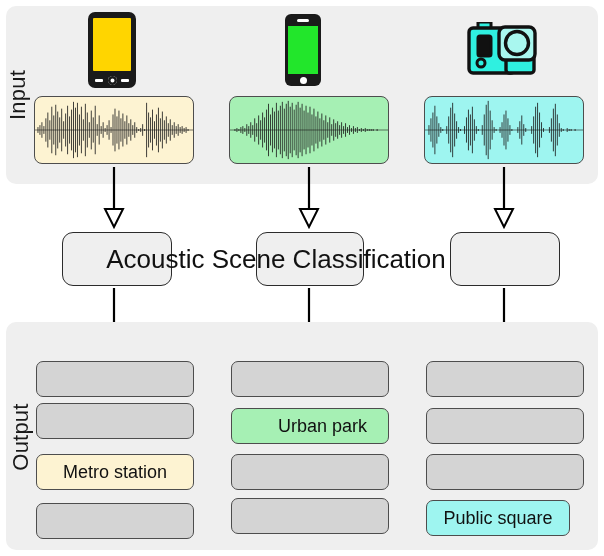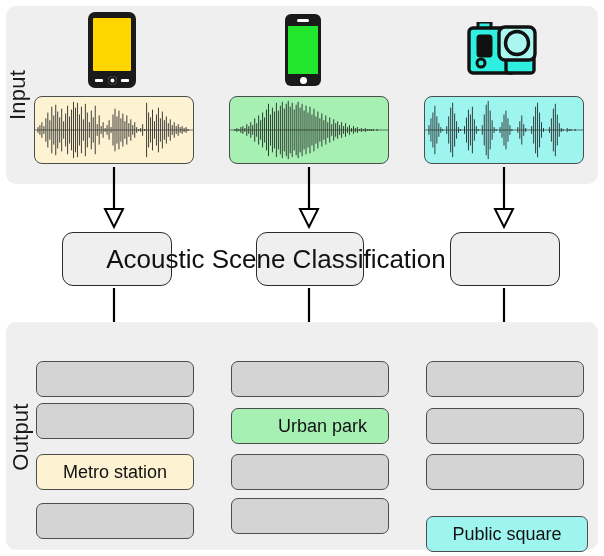--- a/index.html
+++ b/index.html
@@ -476,15 +476,15 @@
   <div class="out-box" style="left: 36px; top: 503px; width: 158px; background: rgb(212, 212, 212);"></div>
 
   <div class="out-box" style="left: 231px; top: 361px; width: 158px; background: rgb(212, 212, 212);"></div>
   <div class="out-box" style="left: 231px; top: 408px; width: 158px; background: rgb(166, 240, 180); padding-left: 25px;">Urban park</div>
   <div class="out-box" style="left: 231px; top: 454px; width: 158px; background: rgb(212, 212, 212);"></div>
   <div class="out-box" style="left: 231px; top: 498px; width: 158px; background: rgb(212, 212, 212);"></div>
 
   <div class="out-box" style="left: 426px; top: 361px; width: 158px; background: rgb(212, 212, 212);"></div>
   <div class="out-box" style="left: 426px; top: 408px; width: 158px; background: rgb(212, 212, 212);"></div>
   <div class="out-box" style="left: 426px; top: 454px; width: 158px; background: rgb(212, 212, 212);"></div>
-  <div class="out-box" style="left: 426px; top: 500px; width: 162px; background: rgb(158, 245, 240); margin-top: 16px;">Public square</div>
+  <div class="out-box" style="left: 426px; top: 500px; width: 144px; background: rgb(158, 245, 240);">Public square</div>
 
 </div>
 
 </body></html>

